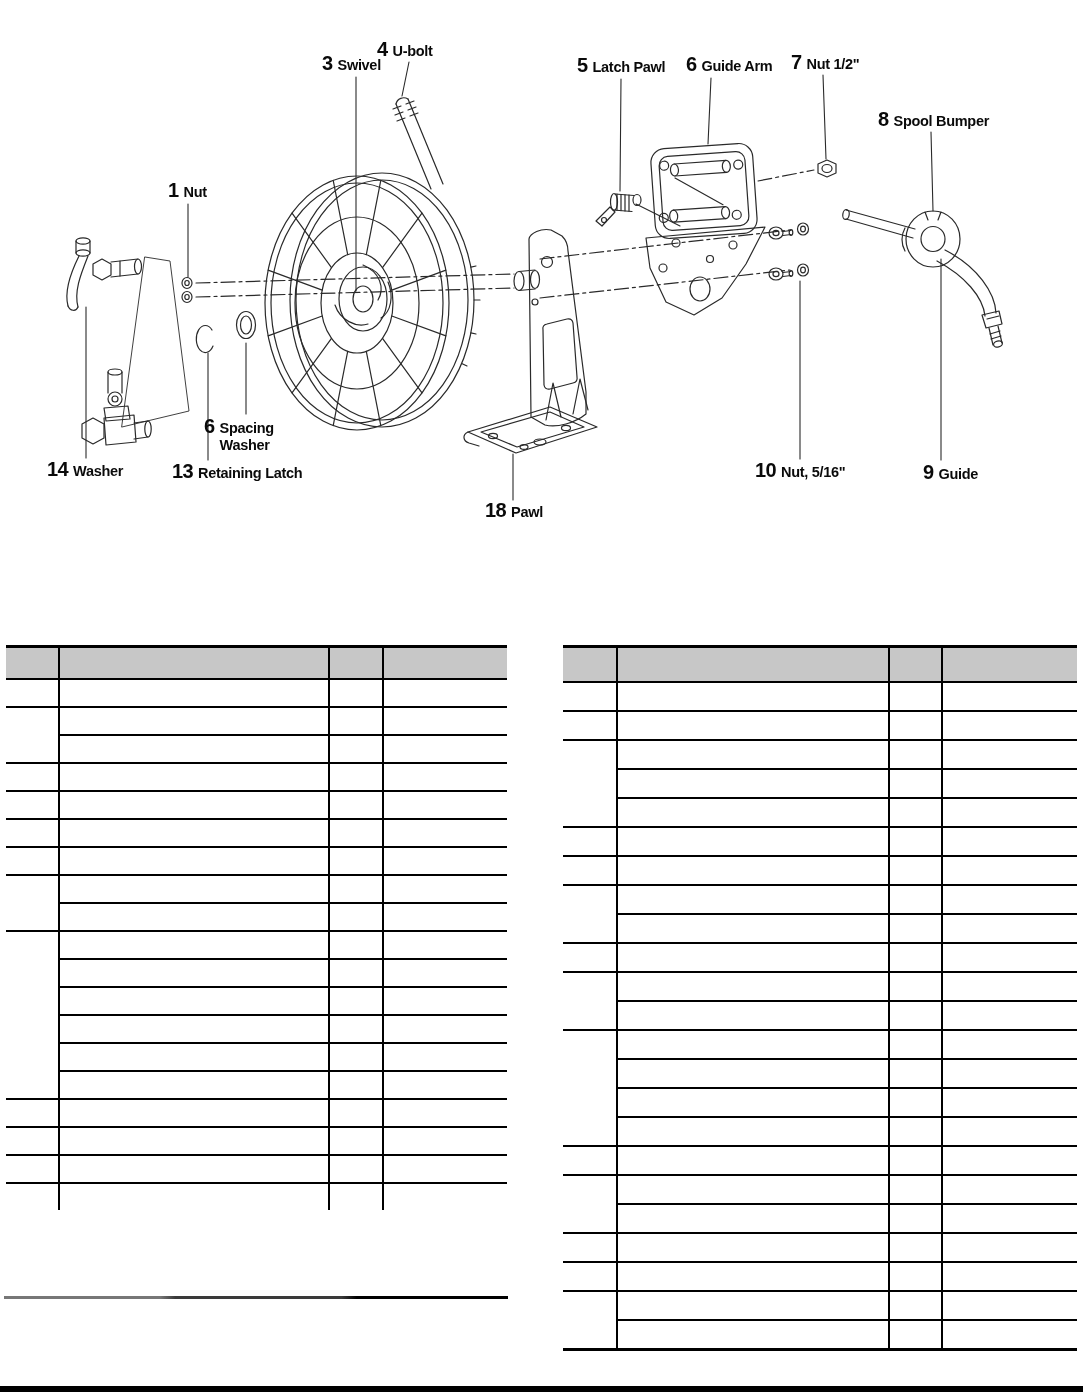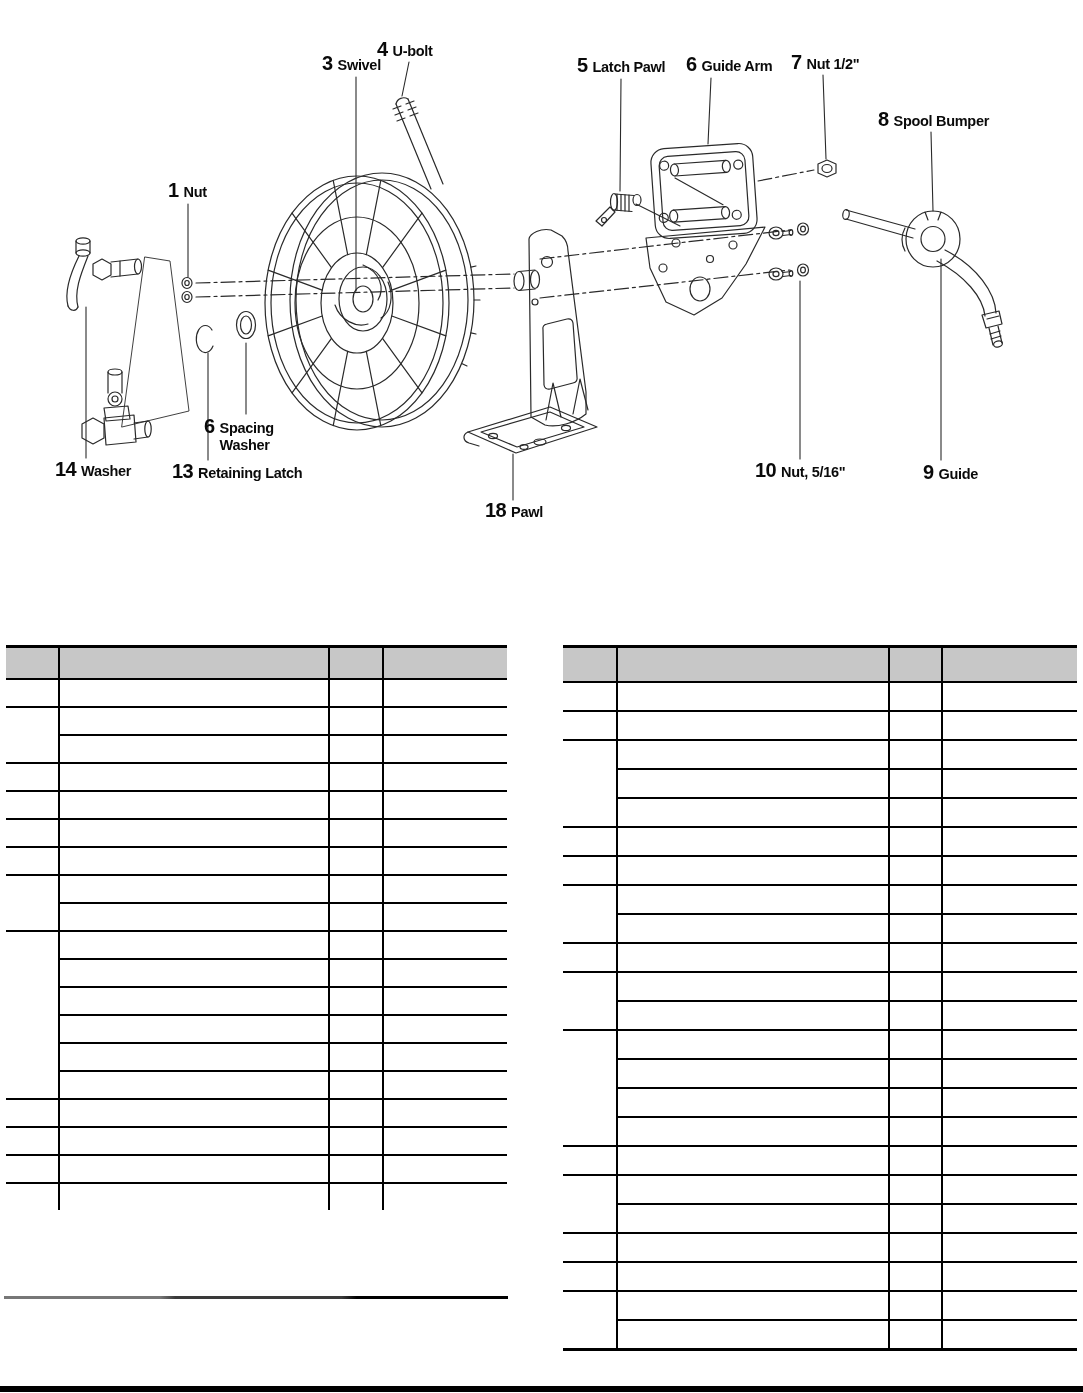--- a/index.html
+++ b/index.html
@@ -255,21 +255,21 @@
         <span class="pname">Pawl</span>
       </div>
       <div class="plabel two-line" style="left: 204px; top: 416px;">
         <span class="pnum">6</span>
         <span class="pname">Spacing Washer</span>
       </div>
       <div class="plabel" style="left: 172px; top: 461px;">
         <span class="pnum">13</span>
         <span class="pname">Retaining Latch</span>
       </div>
-      <div class="plabel" style="left: 47px; top: 459px; margin-left: 8px;">
+      <div class="plabel" style="left: 47px; top: 459px;">
         <span class="pnum">14</span>
         <span class="pname">Washer</span>
       </div>
     </div>
 
   <div id="table-left" class="ptable" style="left: 6px; top: 645px; width: 501px; grid-template-columns: 52px 270px 54px 125px; grid-template-rows: 30px repeat(19, 28px);">
       <div class="th" style="grid-area: 1 / 1;"></div>
       <div class="th vl" style="grid-area: 1 / 2;"></div>
       <div class="th vl" style="grid-area: 1 / 3;"></div>
       <div class="th vl" style="grid-area: 1 / 4;"></div>

